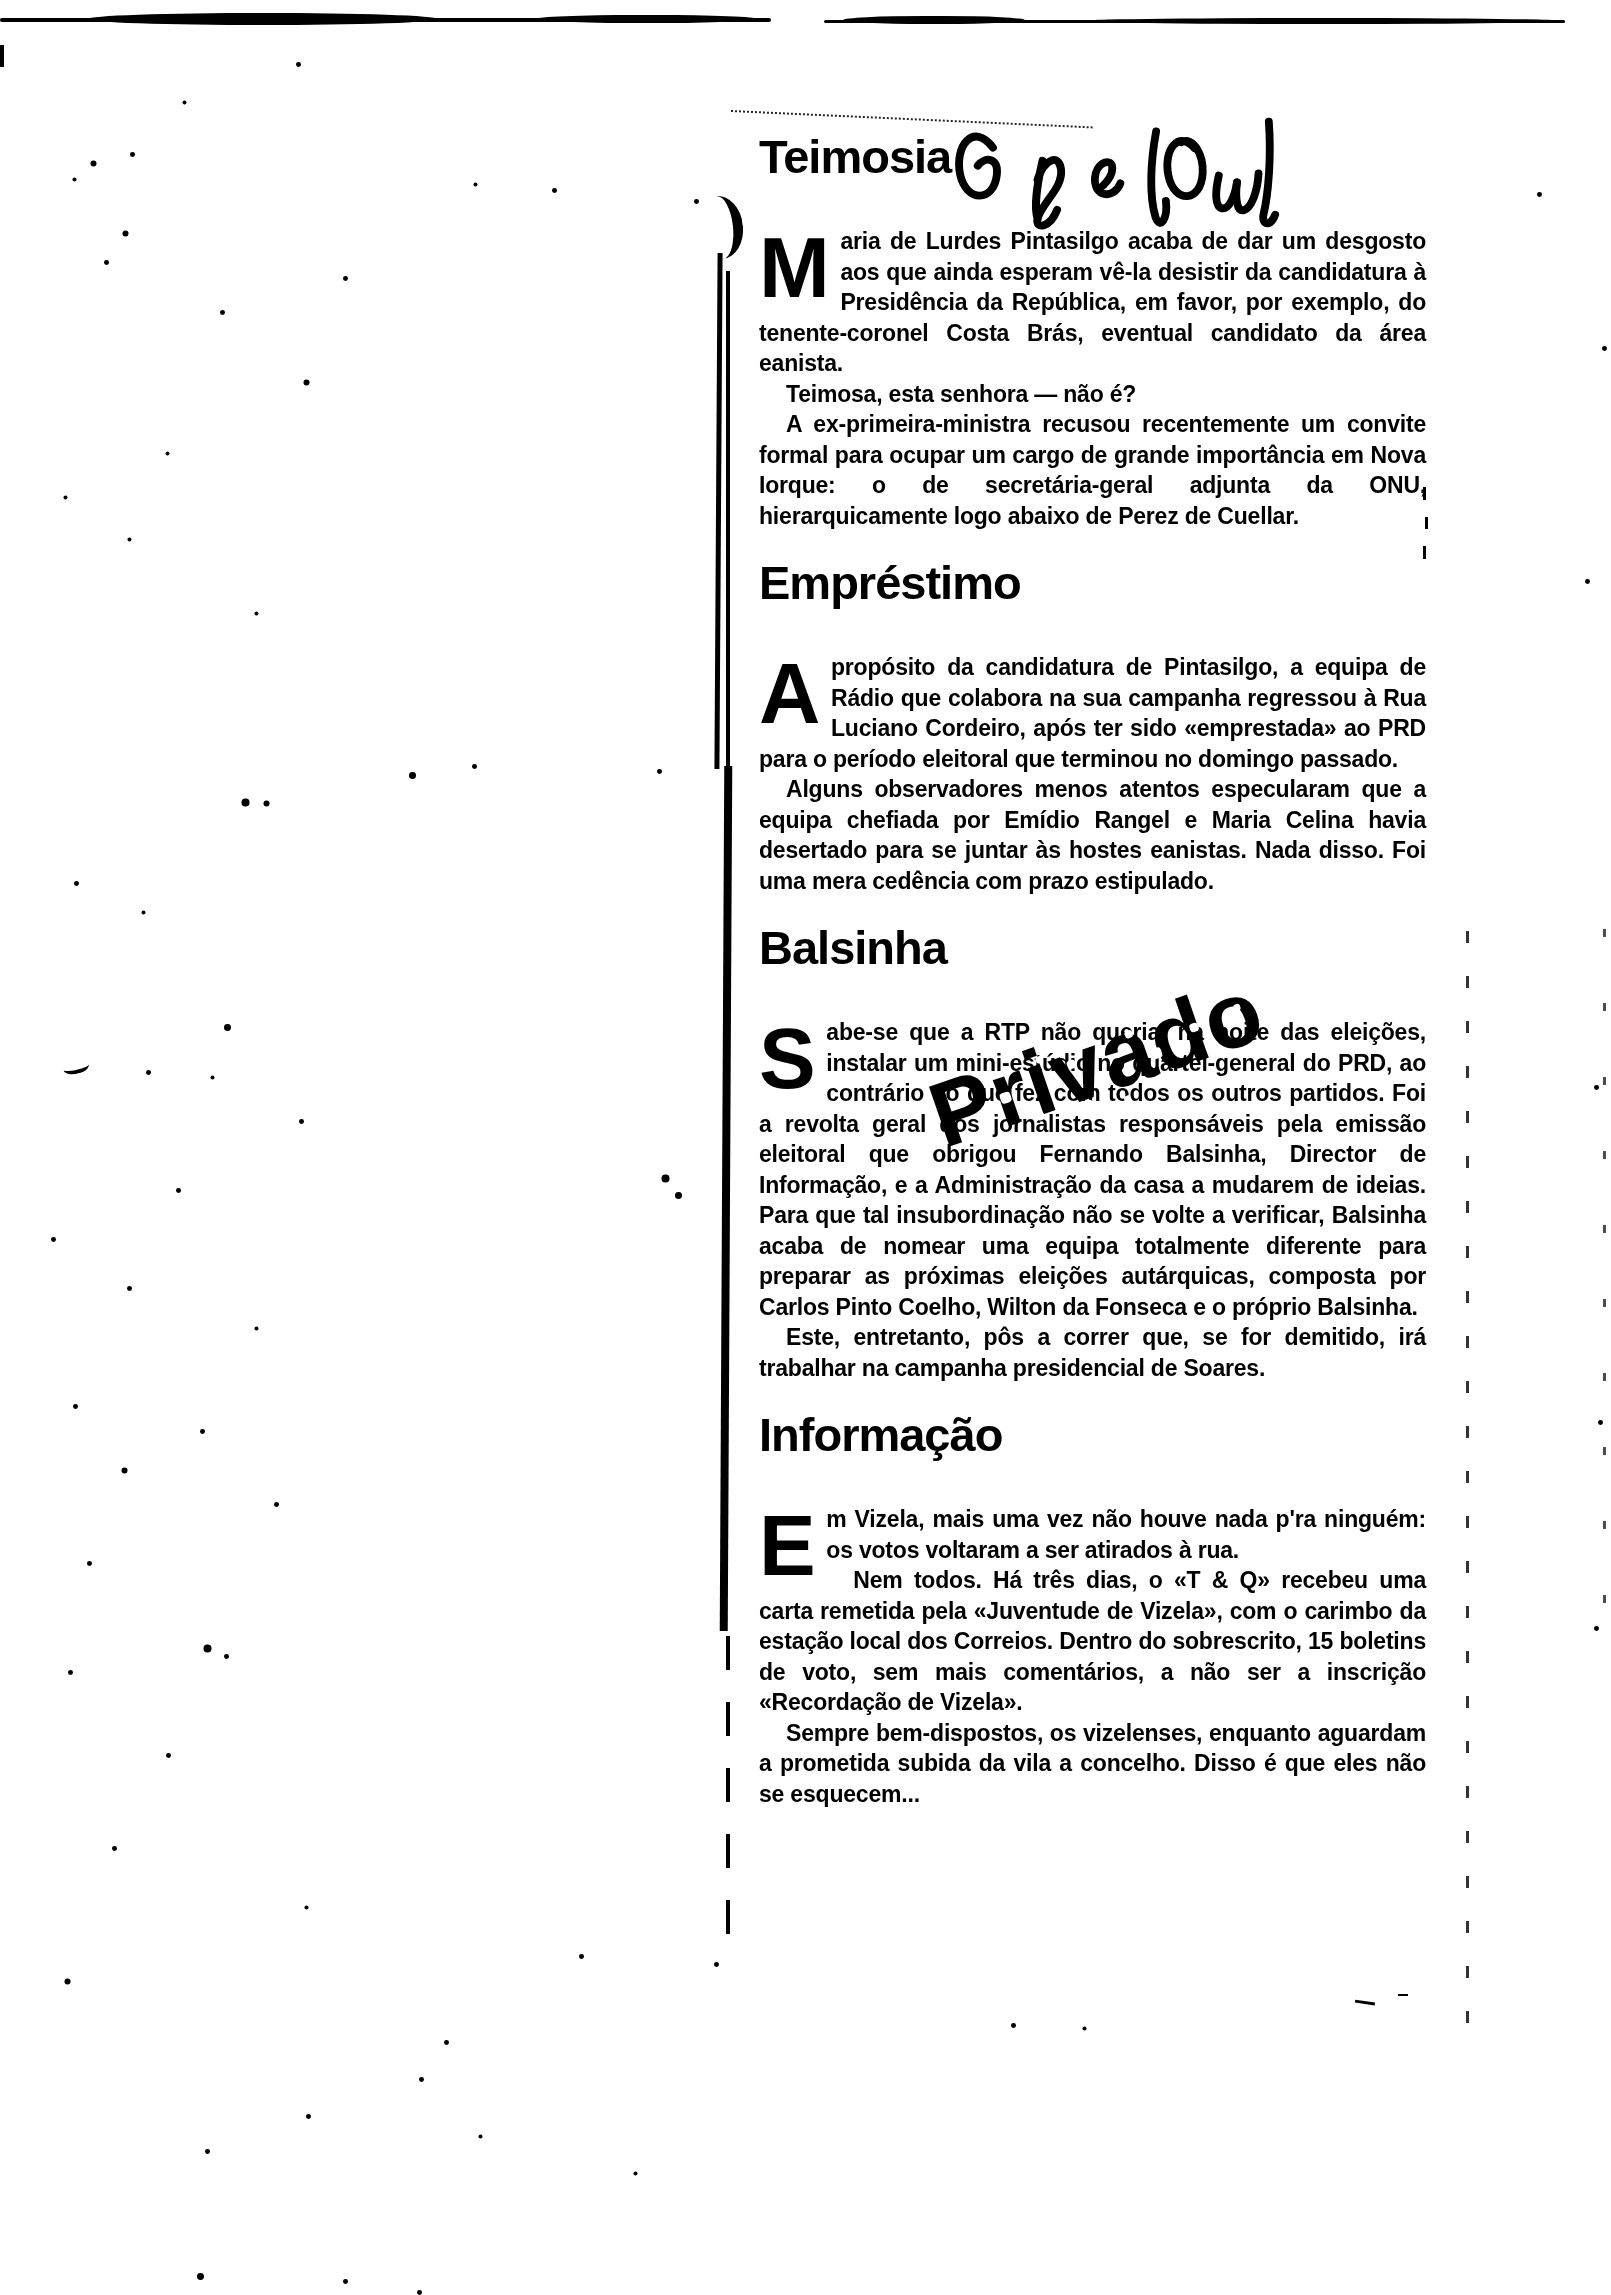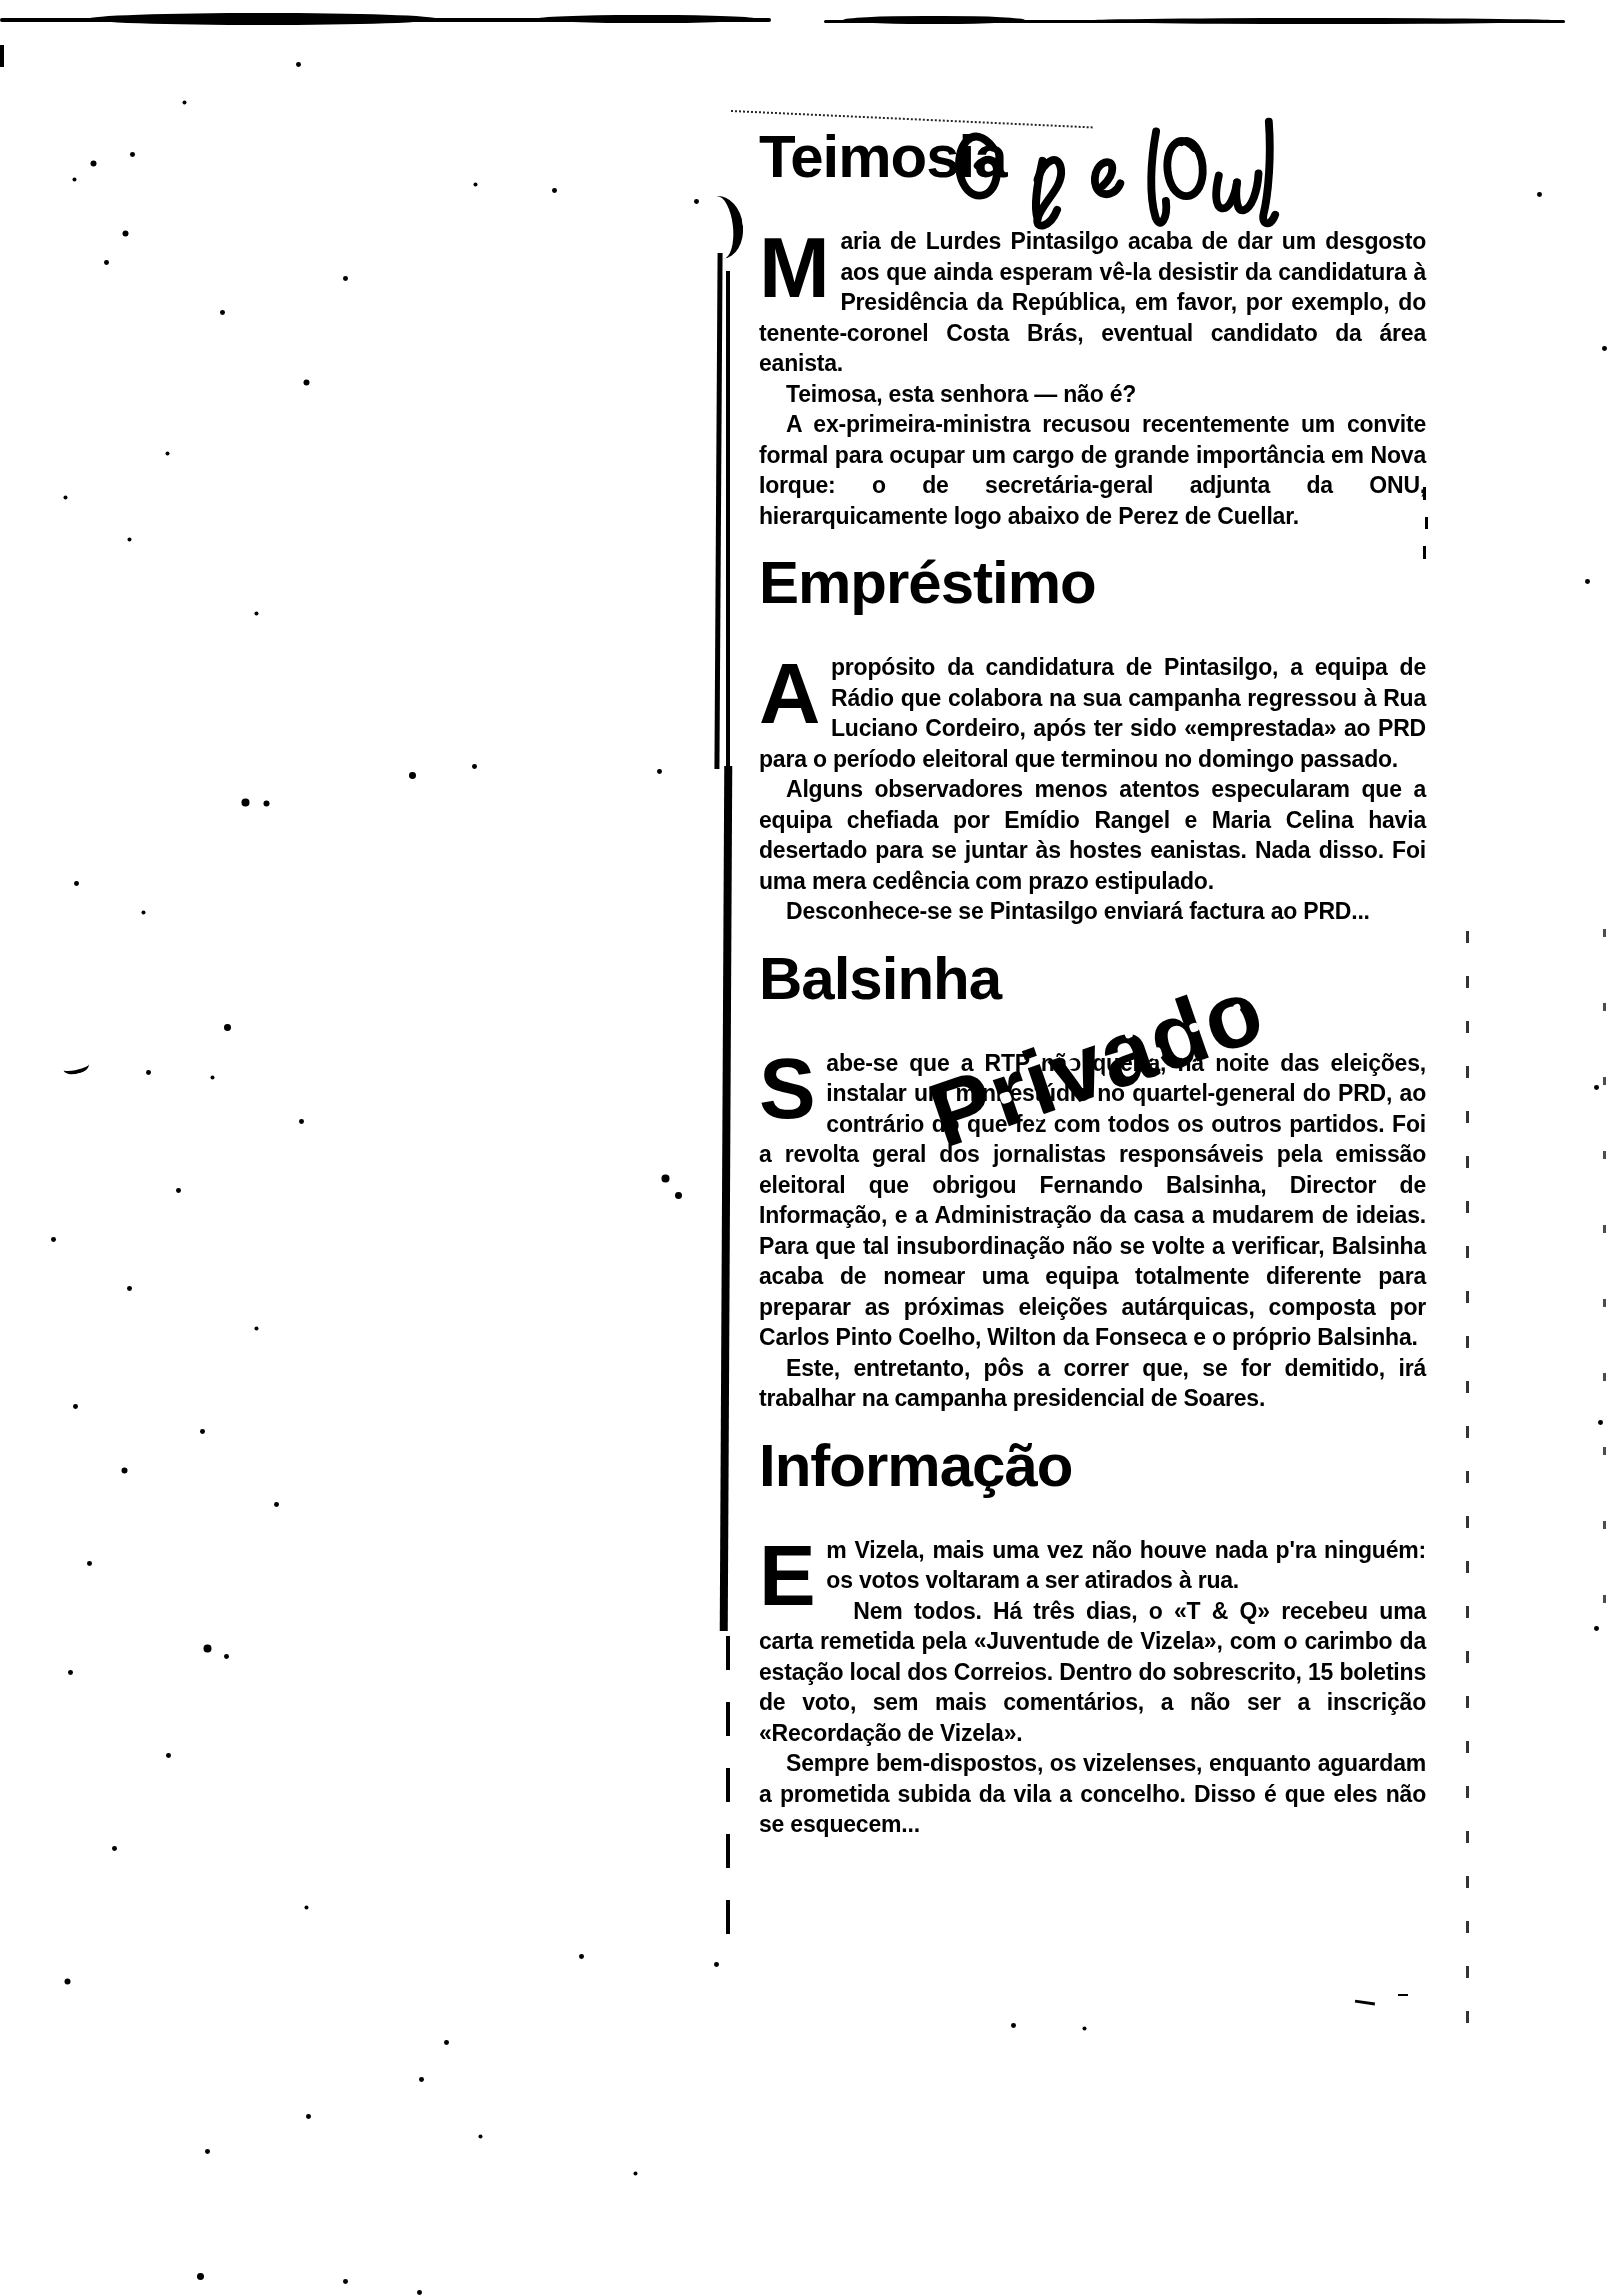--- a/index.html
+++ b/index.html
@@ -21,21 +21,21 @@
   }
   .torn-curve{
     position:absolute;left:731px;top:110px;width:362px;height:0;
     border-top:2.5px dotted #000;transform:rotate(2.6deg);transform-origin:left center;opacity:.85;
   }
   
   .column{
     position:absolute;left:759px;top:132px;width:667px;
   }
   h2.headline{
-    font-size:60px;line-height:49px;font-weight:bold;letter-spacing:-1px;
+    font-size:47px;line-height:49px;font-weight:bold;letter-spacing:-1px;
     margin:0 0 45px 0;
   }
   .sec{margin:0;}
   .sec + .sec{margin-top:27px;}
   .body p{
     margin:0;font-size:23px;line-height:30.5px;font-weight:bold;
     text-align:justify;letter-spacing:-0.2px;
   }
   .body p.indent{text-indent:27px;}
   .dropcap{
@@ -131,21 +131,20 @@
         <p class="indent">Teimosa, esta senhora — não é?</p>
         <p class="indent">A ex-primeira-ministra recusou recentemente um convite formal para ocupar um cargo de grande importância em Nova Iorque: o de secretária-geral adjunta da ONU, hierarquicamente logo abaixo de Perez de Cuellar.</p>
       </div>
   </section>
 
   <section class="sec">
     <h2 class="headline">Empréstimo</h2>
     <div class="body">
         <p><span class="dropcap">A</span><span>propósito da candidatura de Pintasilgo, a equipa de Rádio que colabora na sua campanha regressou à Rua Luciano Cordeiro, após ter sido «emprestada» ao PRD para o período eleitoral que terminou no domingo passado.</span></p>
         <p class="indent">Alguns observadores menos atentos especularam que a equipa chefiada por Emídio Rangel e Maria Celina havia desertado para se juntar às hostes eanistas. Nada disso. Foi uma mera cedência com prazo estipulado.</p>
-        <p class="indent">Desconhece-se se Pintasilgo enviará factura ao PRD...</p>
       </div>
   </section>
 
   <section class="sec">
     <h2 class="headline">Balsinha</h2>
     <div class="body">
         <p><span class="dropcap">S</span><span>abe-se que a RTP não queria, na noite das eleições, instalar um mini-estúdio no quartel-general do PRD, ao contrário do que fez com todos os outros partidos. Foi a revolta geral dos jornalistas responsáveis pela emissão eleitoral que obrigou Fernando Balsinha, Director de Informação, e a Administração da casa a mudarem de ideias. Para que tal insubordinação não se volte a verificar, Balsinha acaba de nomear uma equipa totalmente diferente para preparar as próximas eleições autárquicas, composta por Carlos Pinto Coelho, Wilton da Fonseca e o próprio Balsinha.</span></p>
         <p class="indent">Este, entretanto, pôs a correr que, se for demitido, irá trabalhar na campanha presidencial de Soares.</p>
       </div>
   </section>

